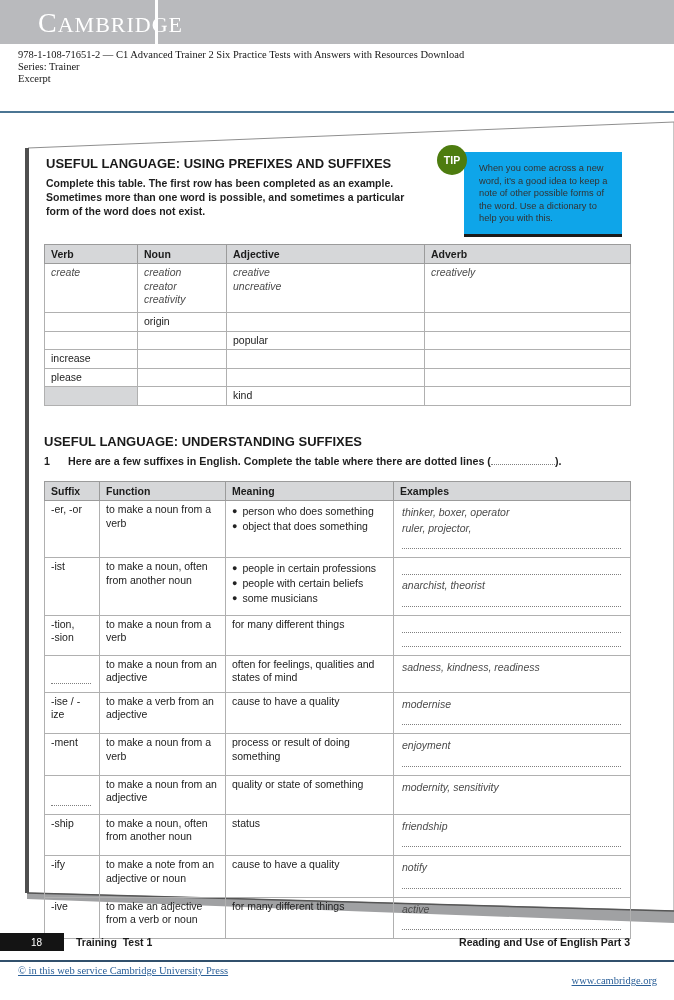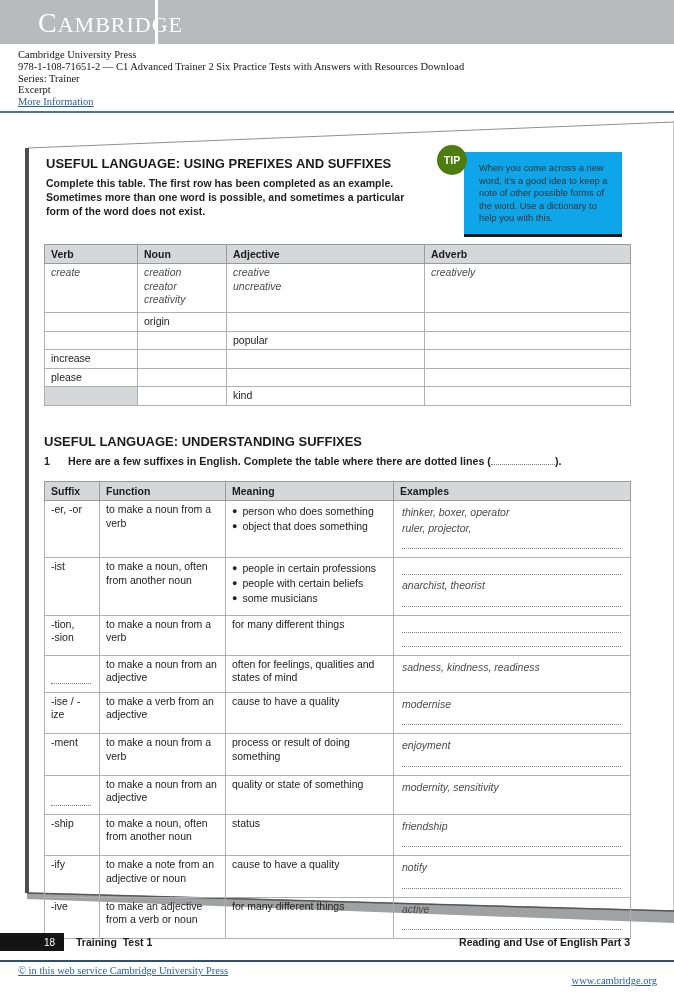--- a/index.html
+++ b/index.html
@@ -70,45 +70,43 @@
 
   
   .s2-title{position:absolute;left:44px;top:434px;font-size:13px;font-weight:bold;color:#1a1a1a;}
   .s2-instr{position:absolute;left:44px;top:455px;font-size:10.7px;font-weight:600;color:#1f1f1f;}
   .s2-instr .num{display:inline-block;width:24px;font-weight:bold;}
   .instr-dots{display:inline-block;width:64px;height:9px;border-bottom:1.4px dotted #7f7f7f;}
 
   
   .pageno-box{position:absolute;left:0;top:933px;width:64px;height:18px;background:#141414;
               color:#fff;font-size:10px;display:flex;align-items:center;justify-content:flex-end;
-              padding-right:9px;box-sizing:border-box;}
+              padding-right:22px;box-sizing:border-box;}
   .training-label{position:absolute;left:76px;top:936px;font-size:10.5px;font-weight:600;
                   color:#1c1c1c;white-space:pre;}
   .part-label{position:absolute;right:44px;top:936px;font-size:10.5px;font-weight:600;color:#1c1c1c;}
   .footer-rule{position:absolute;left:0;top:960px;width:674px;height:2px;background:#31506c;}
   .footer-links a{font-family:"Liberation Serif",serif;font-size:10.5px;color:#2a5f98;
                   text-decoration:underline;cursor:pointer;}
   .copyright{position:absolute;left:18px;top:960px;}
   .website{position:absolute;right:17px;top:970px;}
 </style>
 </head>
 <body>
 
 <div class="stage">
 
   <div class="topbar">
     <div class="logo">CAMBRIDGE</div>
     <div class="logo-divider"></div>
   </div>
   <div class="meta">
-    <div>Cambridge University Press</div>
     <div>978-1-108-71651-2 — C1 Advanced Trainer 2 Six Practice Tests with Answers with Resources Download</div>
     <div>Series: Trainer</div>
     <div>Excerpt</div>
-    <div><a>More Information</a></div>
   </div>
   <div class="top-rule"></div>
 
   <svg class="scan" viewBox="0 0 674 1000">
     <polygon points="28,148 674,122 674,911 27,893" fill="#ffffff" stroke="#8f8f8f" stroke-width="1"></polygon>
     <polygon points="27,893 674,911 674,923 27,899" fill="#a0a1a3"></polygon>
     <line x1="27" y1="893" x2="674" y2="911" stroke="#565656" stroke-width="1.5"></line>
     <line x1="27" y1="148" x2="27" y2="893" stroke="#4f4f4f" stroke-width="4"></line>
   </svg>
 

